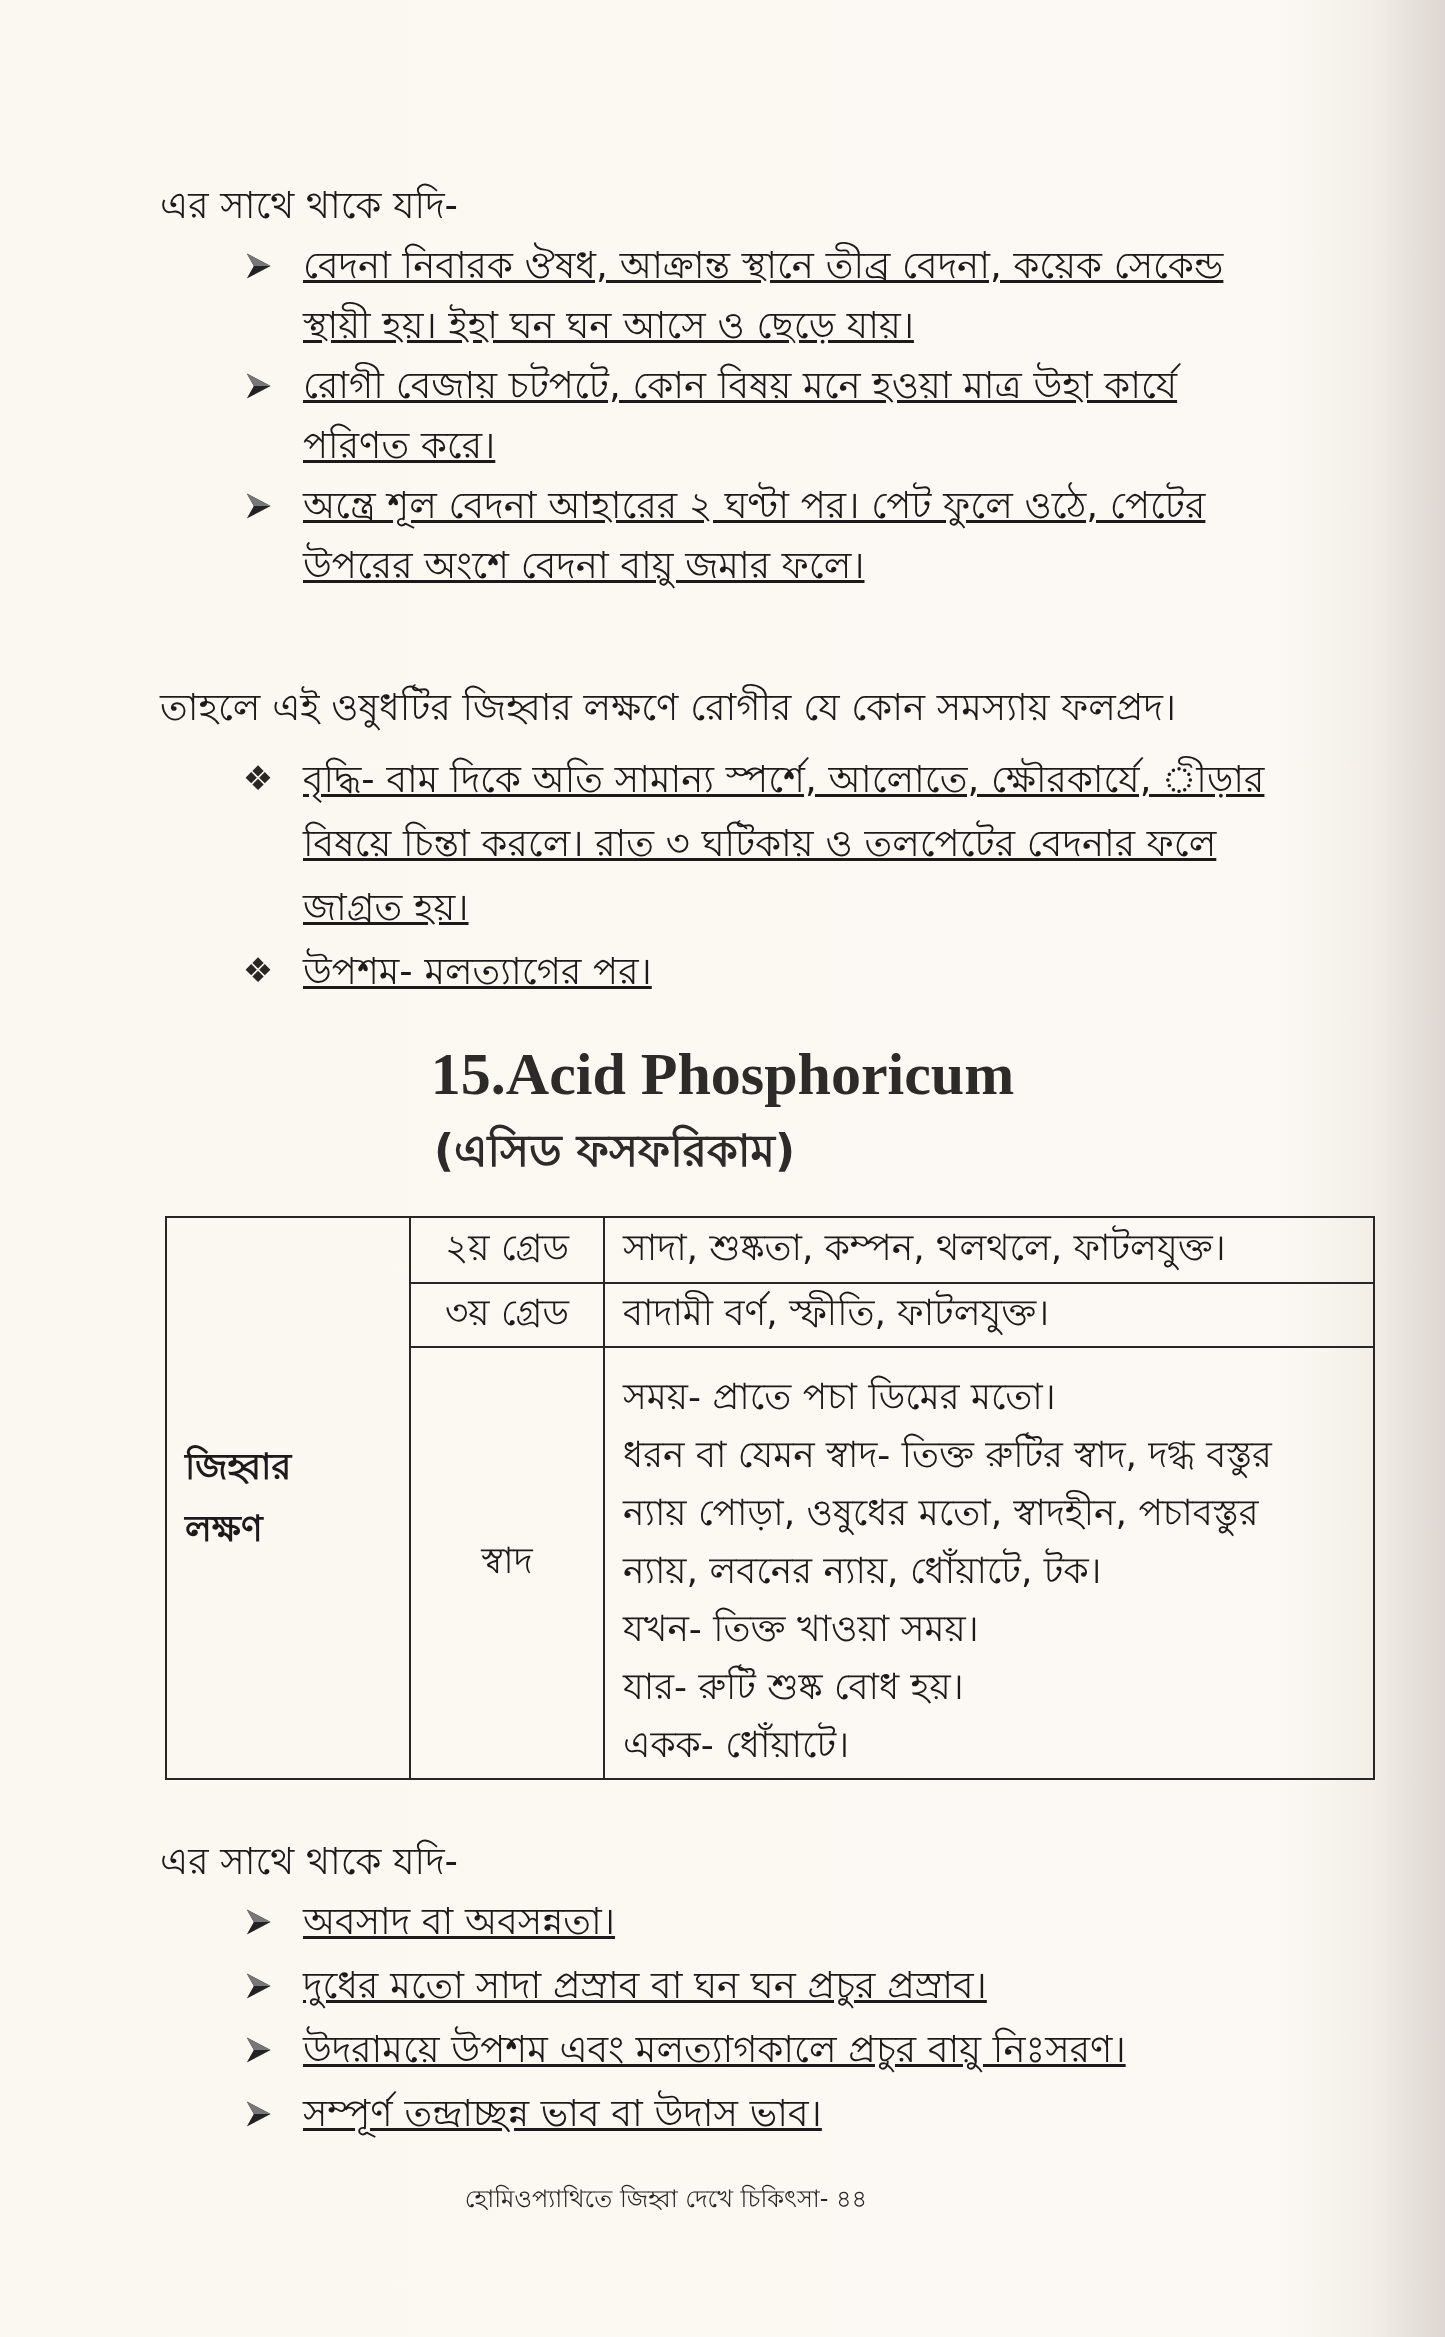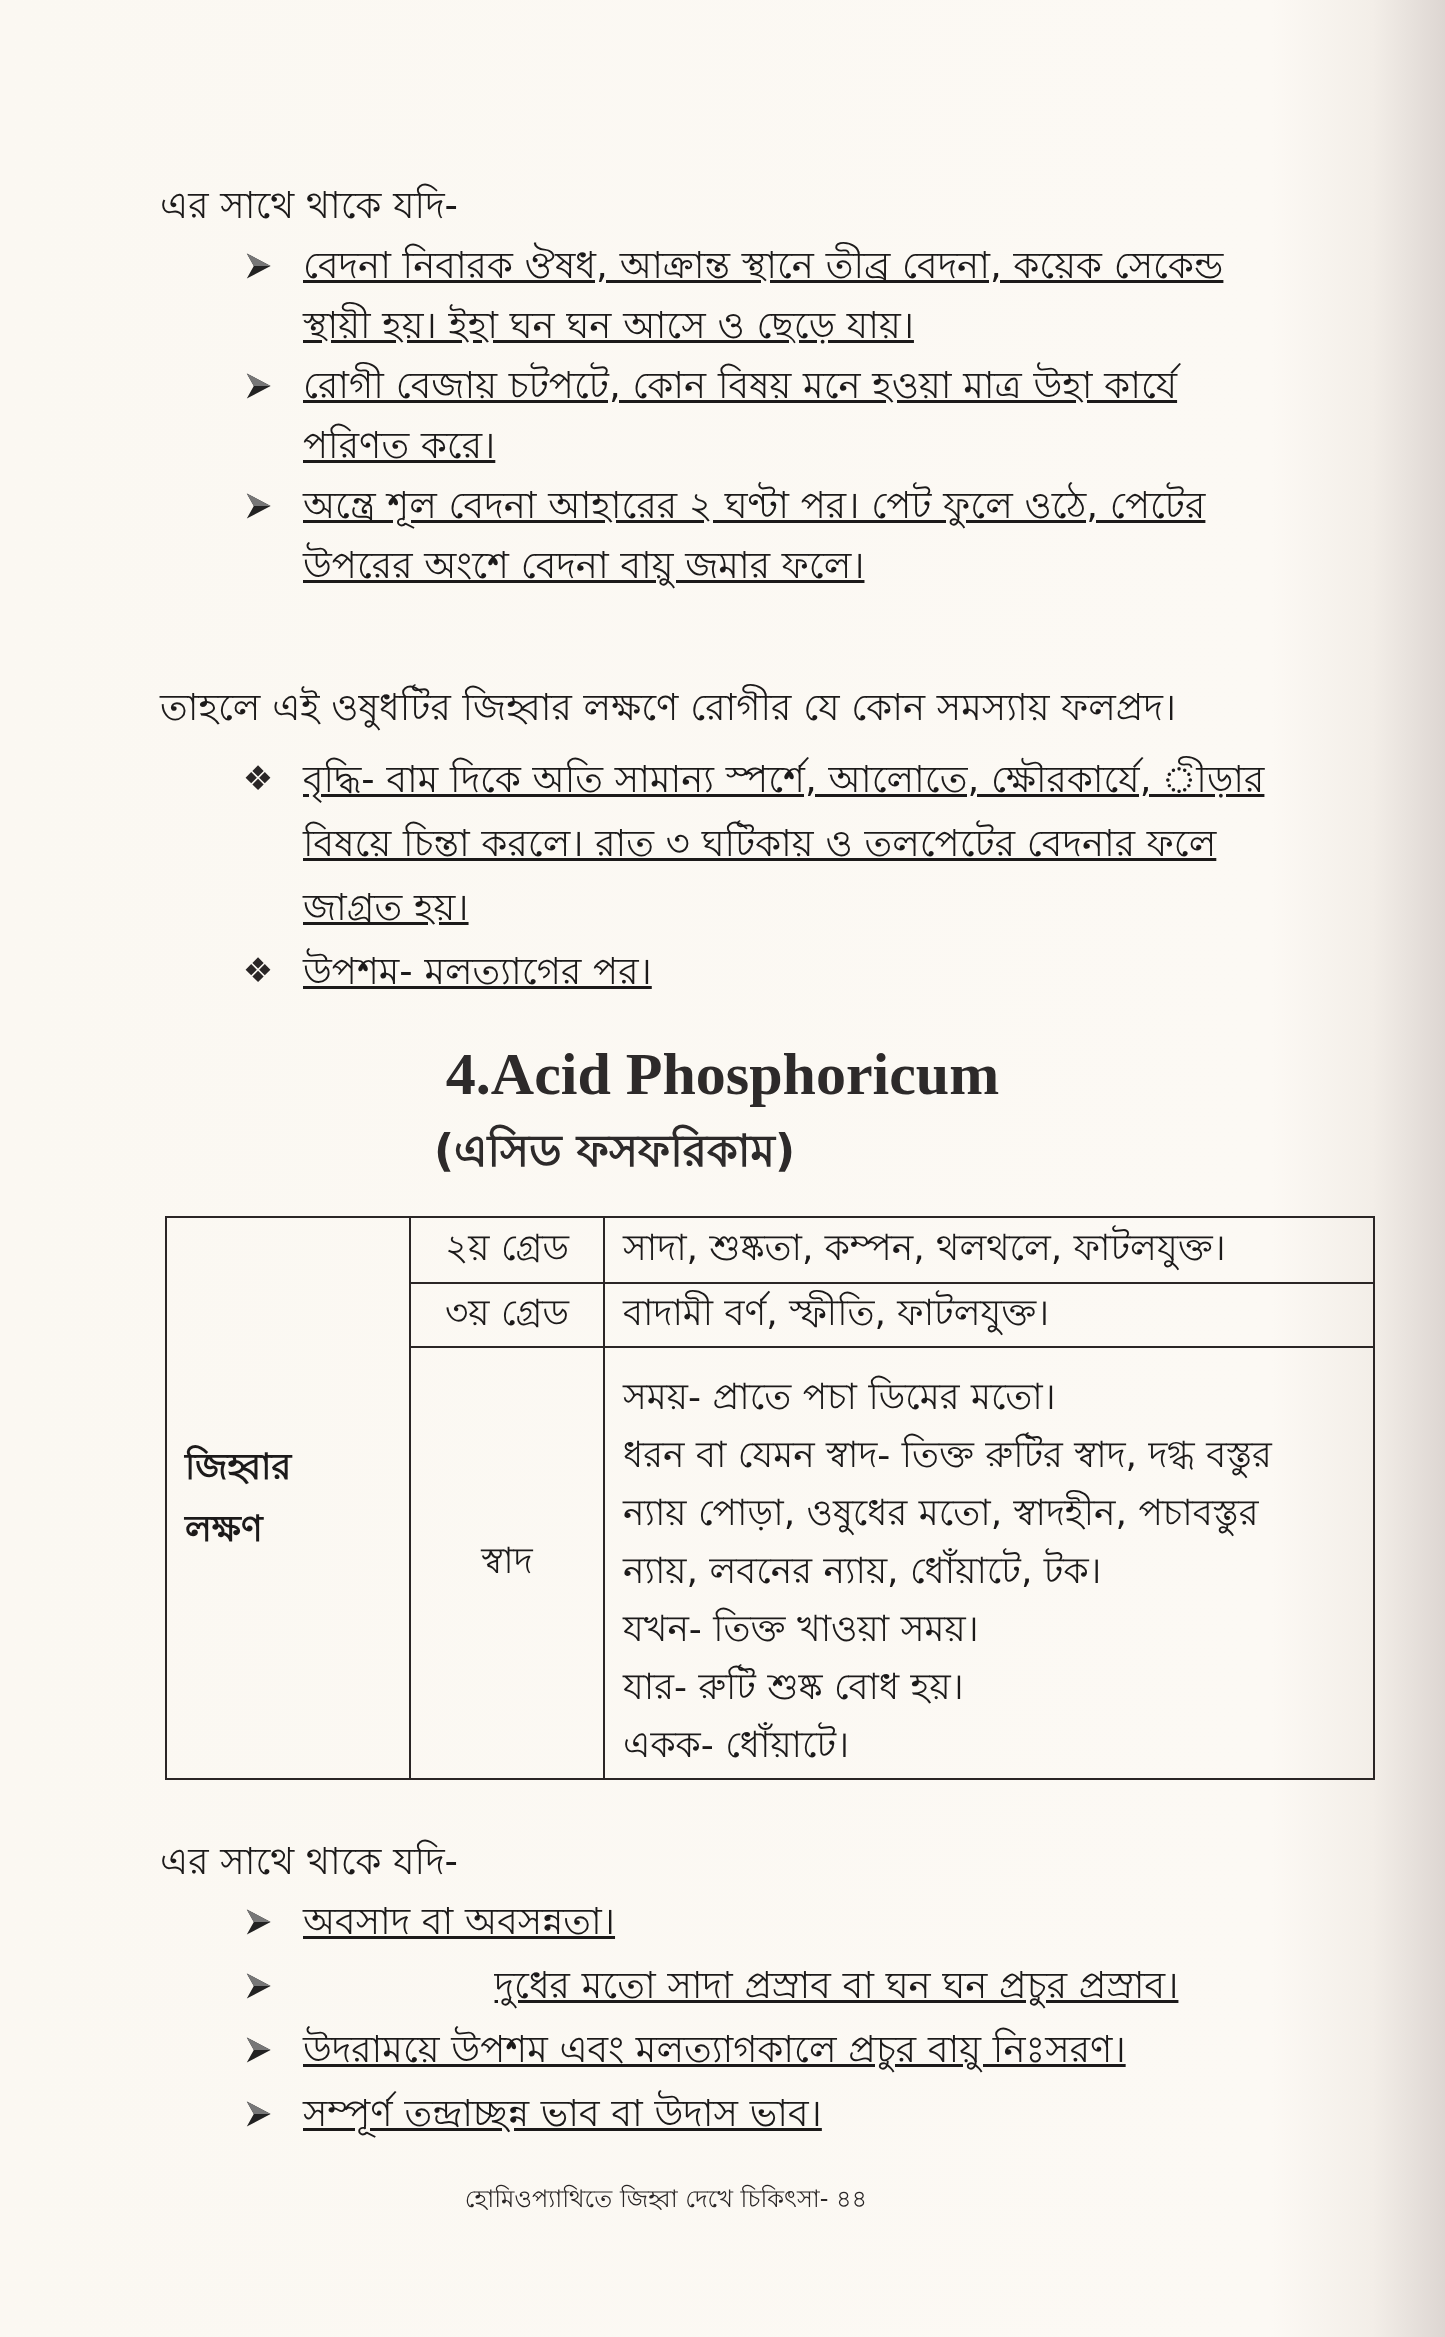--- a/index.html
+++ b/index.html
@@ -93,21 +93,21 @@
       <div style="line-height:64px;">বৃদ্ধি- বাম দিকে অতি সামান্য স্পর্শে, আলোতে, ক্ষৌরকার্যে, ীড়ার</div>
       <div style="line-height:64px;">বিষয়ে চিন্তা করলে। রাত ৩ ঘটিকায় ও তলপেটের বেদনার ফলে</div>
       <div style="line-height:64px;">জাগ্রত হয়।</div>
     </li>
     <li>
       <span class="bullet diamond">❖</span>
       <div style="line-height:64px;">উপশম- মলত্যাগের পর।</div>
     </li>
   </ul>
 
-  <div class="title-en" style="top:1040px;">4.Acid Phosphoricum</div>
+  <div class="title-en" style="top:1040px;">15.Acid Phosphoricum</div>
   <div class="title-bn" style="top:1118px;">(এসিড ফসফরিকাম)</div>
 
   <table class="tongue">
     <tbody>
         <tr class="r1">
       <td class="c1" rowspan="3">
         <div>জিহ্বার</div>
         <div>লক্ষণ</div>
       </td>
       <td class="c2">২য় গ্রেড</td>
@@ -144,21 +144,21 @@
         </span>
       <div style="line-height:64px;">অবসাদ বা অবসন্নতা।</div>
     </li>
     <li style="line-height:64px;">
       <span class="bullet arrow" style="height:64px;">
           <svg viewBox="0 0 20 20">
             <path d="M2 1 L19 10 L2 19 L7 10 Z" fill="#222"></path>
             <path d="M2 1 L19 10 L7 10 Z" fill="#777"></path>
           </svg>
         </span>
-      <div style="line-height:64px;text-align:center;">দুধের মতো সাদা প্রস্রাব বা ঘন ঘন প্রচুর প্রস্রাব।</div>
+      <div style="line-height:64px;">দুধের মতো সাদা প্রস্রাব বা ঘন ঘন প্রচুর প্রস্রাব।</div>
     </li>
     <li style="line-height:64px;">
       <span class="bullet arrow" style="height:64px;">
           <svg viewBox="0 0 20 20">
             <path d="M2 1 L19 10 L2 19 L7 10 Z" fill="#222"></path>
             <path d="M2 1 L19 10 L7 10 Z" fill="#777"></path>
           </svg>
         </span>
       <div style="line-height:64px;">উদরাময়ে উপশম এবং মলত্যাগকালে প্রচুর বায়ু নিঃসরণ।</div>
     </li>

